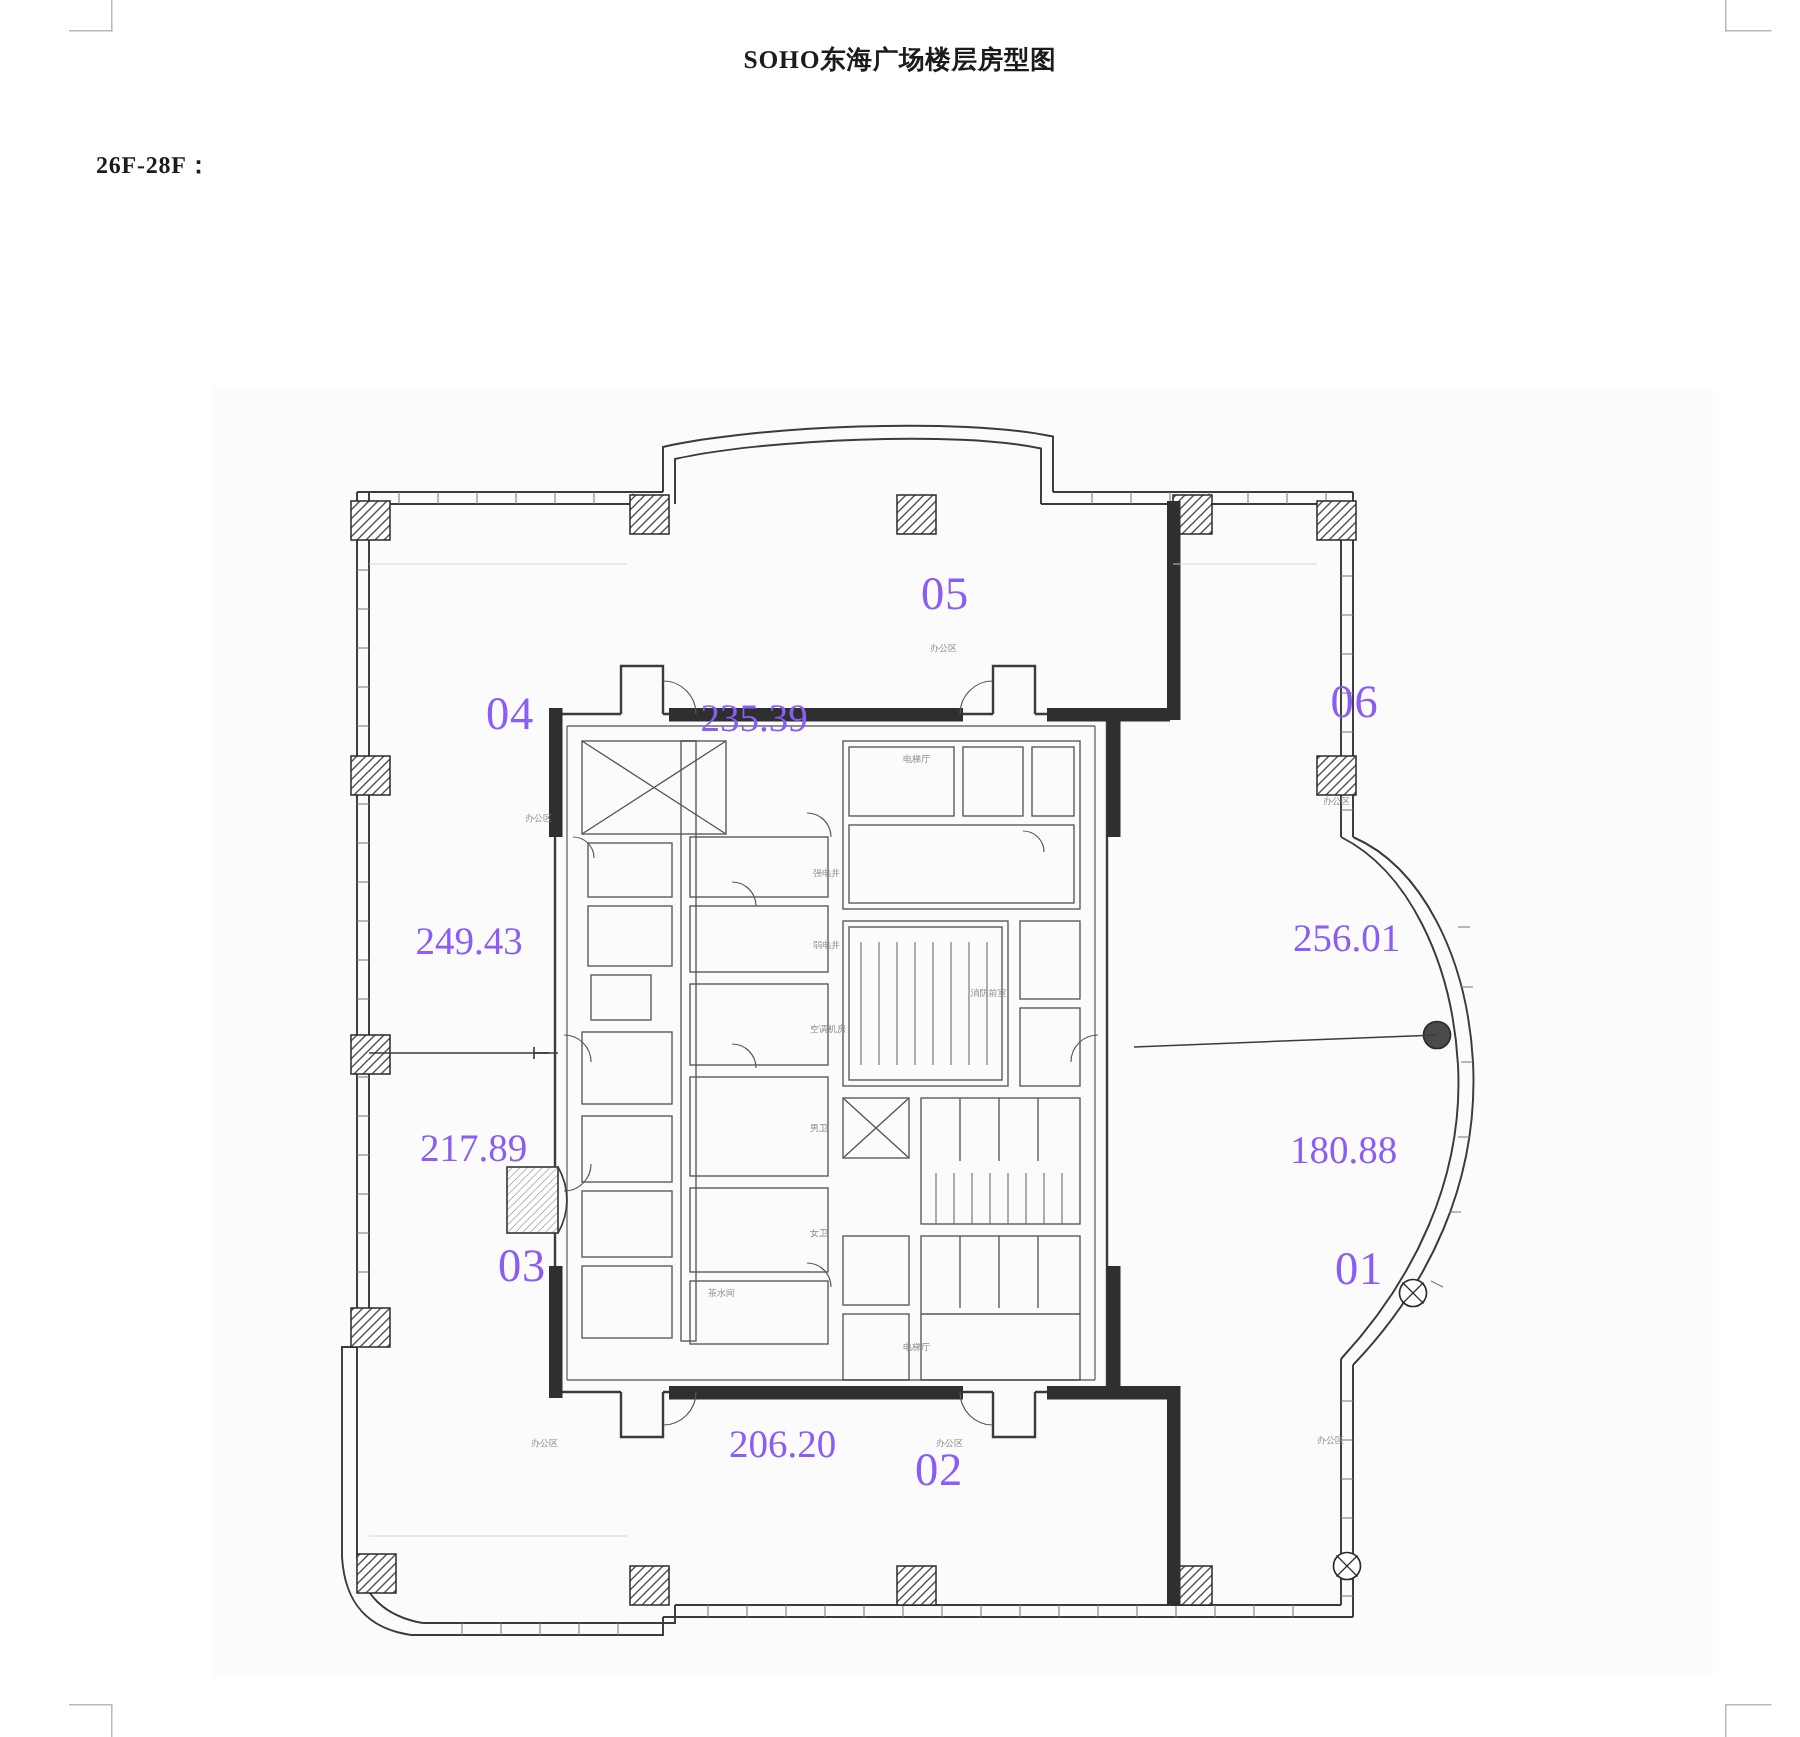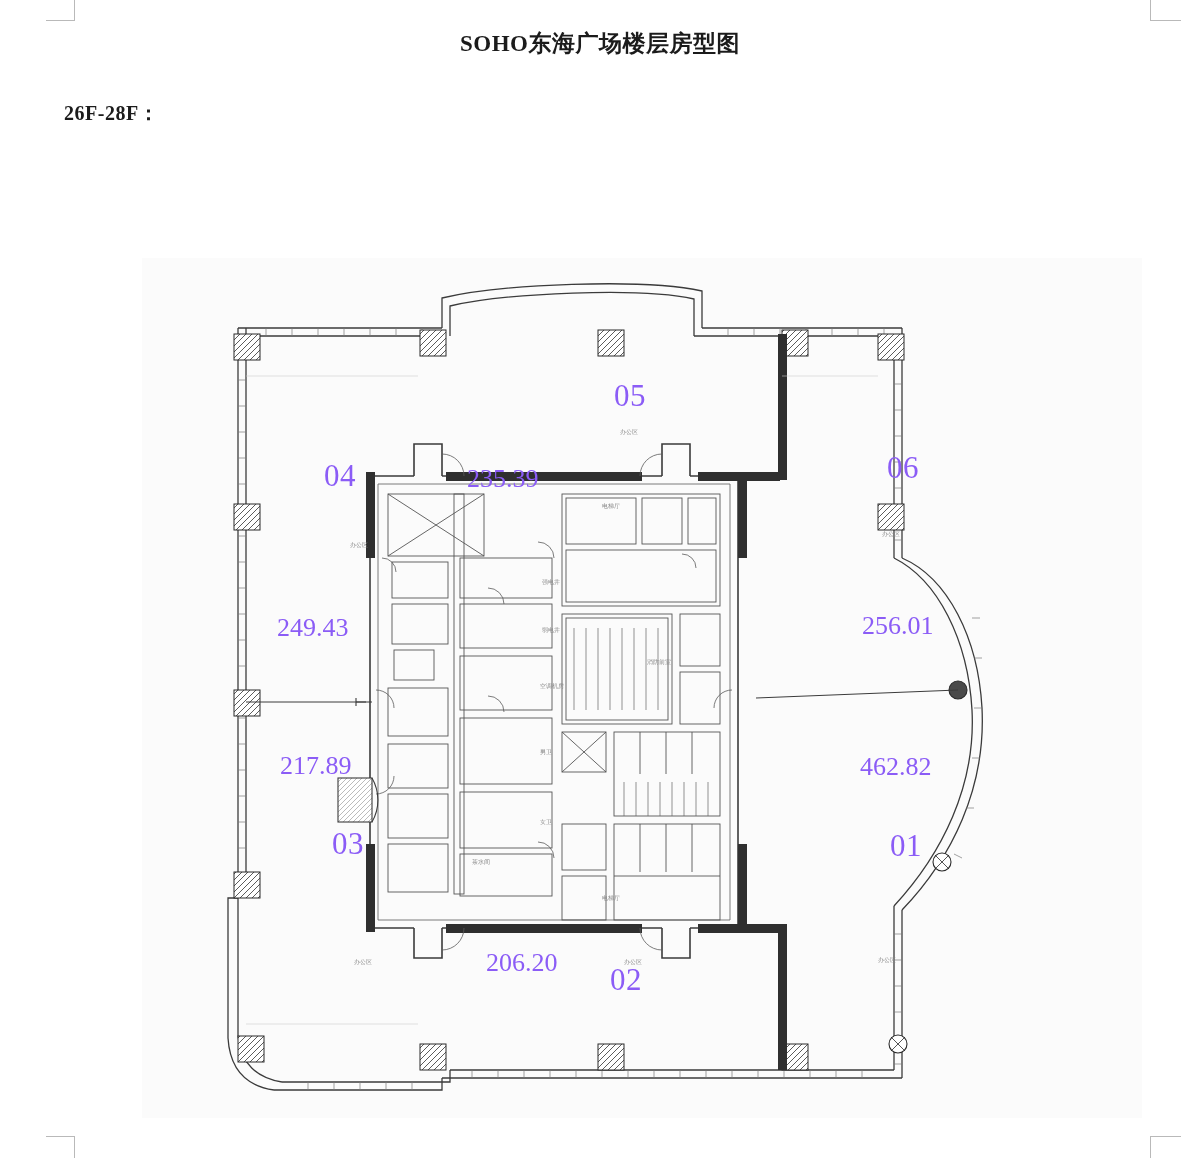--- a/index.html
+++ b/index.html
@@ -28,30 +28,30 @@
   .crop-bl { left: 46px;  top: 1136px; width: 28px; height: 24px; border-right-width: 1px; border-top-width: 1px; }
   .crop-br { left: 1150px; top: 1136px; width: 30px; height: 24px; border-left-width: 1px; border-top-width: 1px; }
 
   
   .doc-title {
     position: absolute;
     left: 0;
     top: 28px;
     width: 1200px;
     text-align: center;
-    font-size: 23px;
+    font-size: 17px;
     font-weight: bold;
     letter-spacing: 0.5px;
     font-family: "Liberation Serif", serif;
   }
   .floor-label {
     position: absolute;
     left: 64px;
     top: 100px;
-    font-size: 20px;
+    font-size: 16px;
     font-weight: bold;
     letter-spacing: 0.5px;
   }
 
   
   .plan {
     position: absolute;
     left: 142px;
     top: 258px;
     width: 1000px;
@@ -398,21 +398,21 @@
 
   <div class="ann num" style="left:745px; top:192px;">06</div>
   <div class="ann unit" style="left:705px; top:353px;margin-left:15px;">256.01</div>
 
   <div class="ann num" style="left:182px; top:200px;">04</div>
   <div class="ann unit" style="left:135px; top:355px;">249.43</div>
 
   <div class="ann unit" style="left:138px; top:493px;">217.89</div>
   <div class="ann num" style="left:190px; top:568px;">03</div>
 
-  <div class="ann unit" style="left:718px; top:494px;">462.82</div>
+  <div class="ann unit" style="left:718px; top:494px;">180.88</div>
   <div class="ann num" style="left:748px; top:570px;">01</div>
 
   <div class="ann unit" style="left:344px; top:690px;">206.20</div>
   <div class="ann num" style="left:468px; top:704px;">02</div>
 
   <div class="ann tiny" style="left:208px; top:283px;">办公区</div>
   <div class="ann tiny" style="left:212px; top:700px;">办公区</div>
   <div class="ann tiny" style="left:478px; top:170px;">办公区</div>
   <div class="ann tiny" style="left:740px; top:272px;">办公区</div>
   <div class="ann tiny" style="left:736px; top:698px;">办公区</div>

